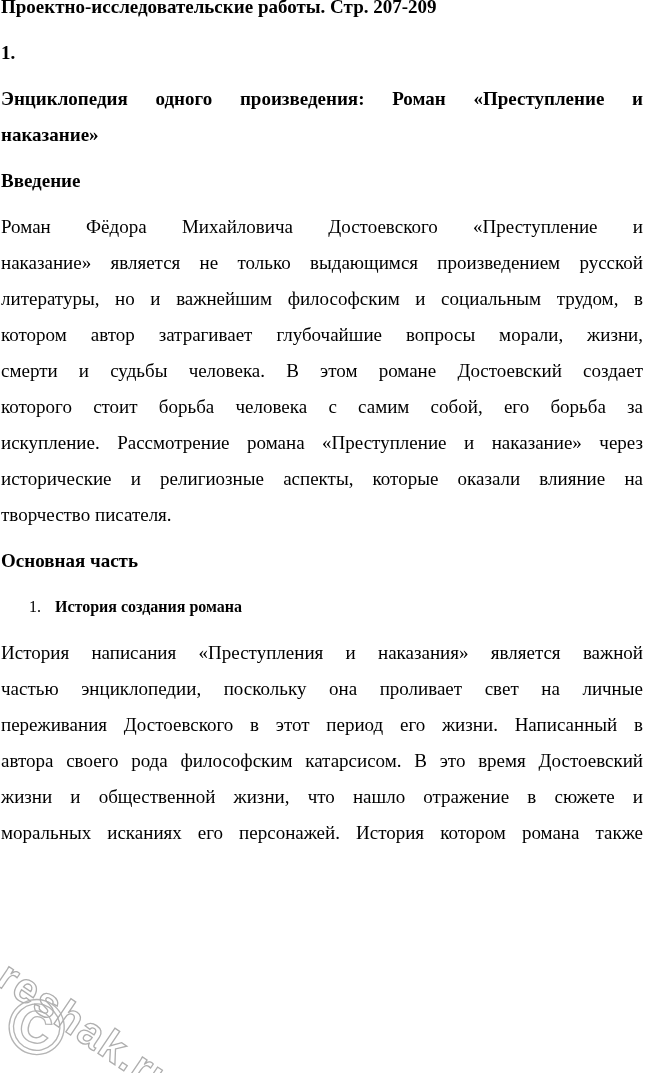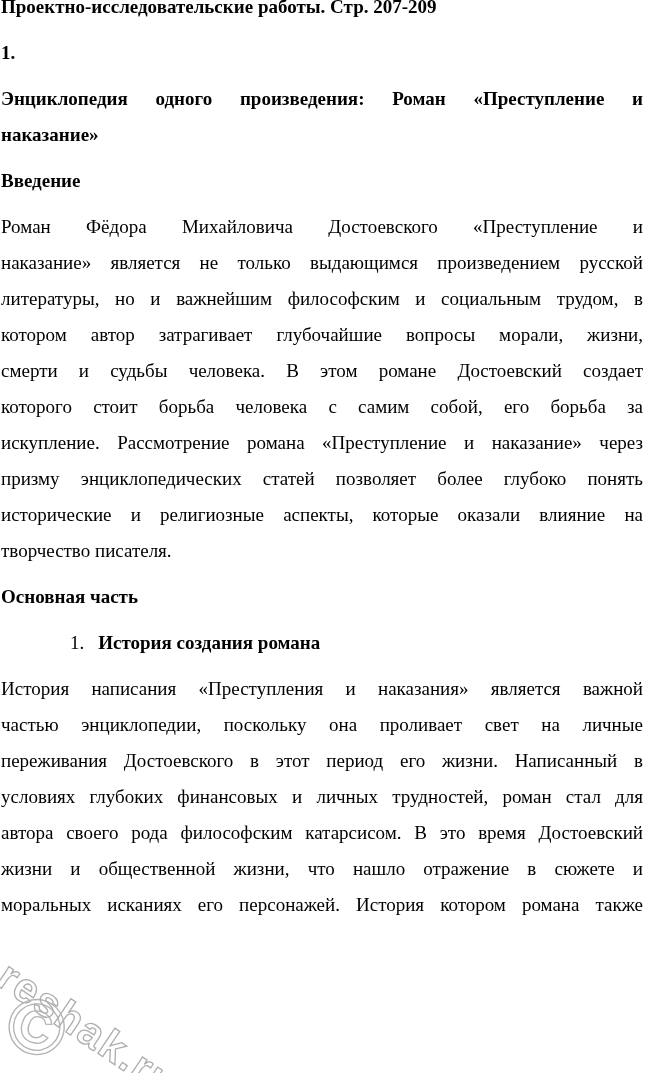--- a/index.html
+++ b/index.html
@@ -28,24 +28,23 @@
     text-align: justify;
     text-align-last: justify;
   }
   .last {
     text-align-last: left;
   }
   .bold {
     font-weight: bold;
   }
   .list-item {
-    font-size: 19px;
+    font-size: 16px;
     line-height: 36px;
-    padding-left: 37px;
-    margin-left: 32px;
+    padding-left: 28px;
   }
   .list-num {
     font-weight: normal;
     margin-right: 14px;
   }
   .list-title {
     font-weight: bold;
   }
   .watermark {
     position: absolute;
@@ -100,36 +99,34 @@
   <div class="block bold line last">Введение</div>
 
   <div class="block">
     <div class="line">Роман Фёдора Михайловича Достоевского «Преступление и</div>
     <div class="line">наказание» является не только выдающимся произведением русской</div>
     <div class="line">литературы, но и важнейшим философским и социальным трудом, в</div>
     <div class="line">котором автор затрагивает глубочайшие вопросы морали, жизни,</div>
     <div class="line">смерти и судьбы человека. В этом романе Достоевский создает</div>
     <div class="line">которого стоит борьба человека с самим собой, его борьба за</div>
     <div class="line">искупление. Рассмотрение романа «Преступление и наказание» через</div>
-    <div class="line">призму энциклопедических статей позволяет более глубоко понять</div>
     <div class="line">исторические и религиозные аспекты, которые оказали влияние на</div>
     <div class="line last">творчество писателя.</div>
   </div>
 
   <div class="block bold line last">Основная часть</div>
 
   <div class="block list-item">
     <span class="list-num">1.</span><span class="list-title">История создания романа</span>
   </div>
 
   <div class="block">
     <div class="line">История написания «Преступления и наказания» является важной</div>
     <div class="line">частью энциклопедии, поскольку она проливает свет на личные</div>
     <div class="line">переживания Достоевского в этот период его жизни. Написанный в</div>
-    <div class="line">условиях глубоких финансовых и личных трудностей, роман стал для</div>
     <div class="line">автора своего рода философским катарсисом. В это время Достоевский</div>
     <div class="line">жизни и общественной жизни, что нашло отражение в сюжете и</div>
     <div class="line">моральных исканиях его персонажей. История котором романа также</div>
   </div>
 
 </div>
 
 <div class="watermark" aria-hidden="true">
   <span class="wm-copy">©</span>
   <span class="wm-text">reshak.ru</span>

